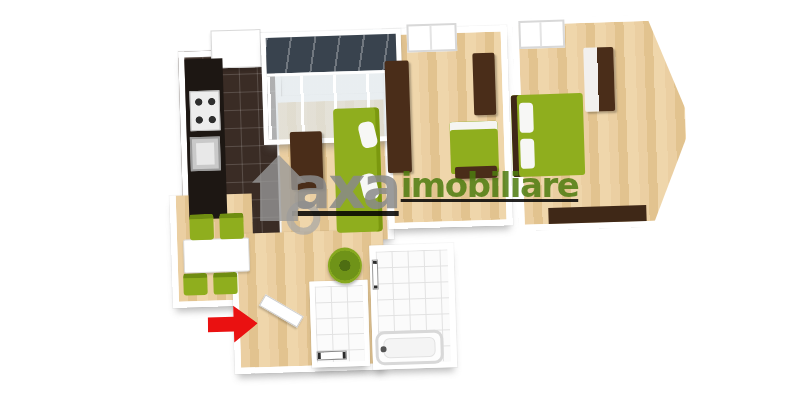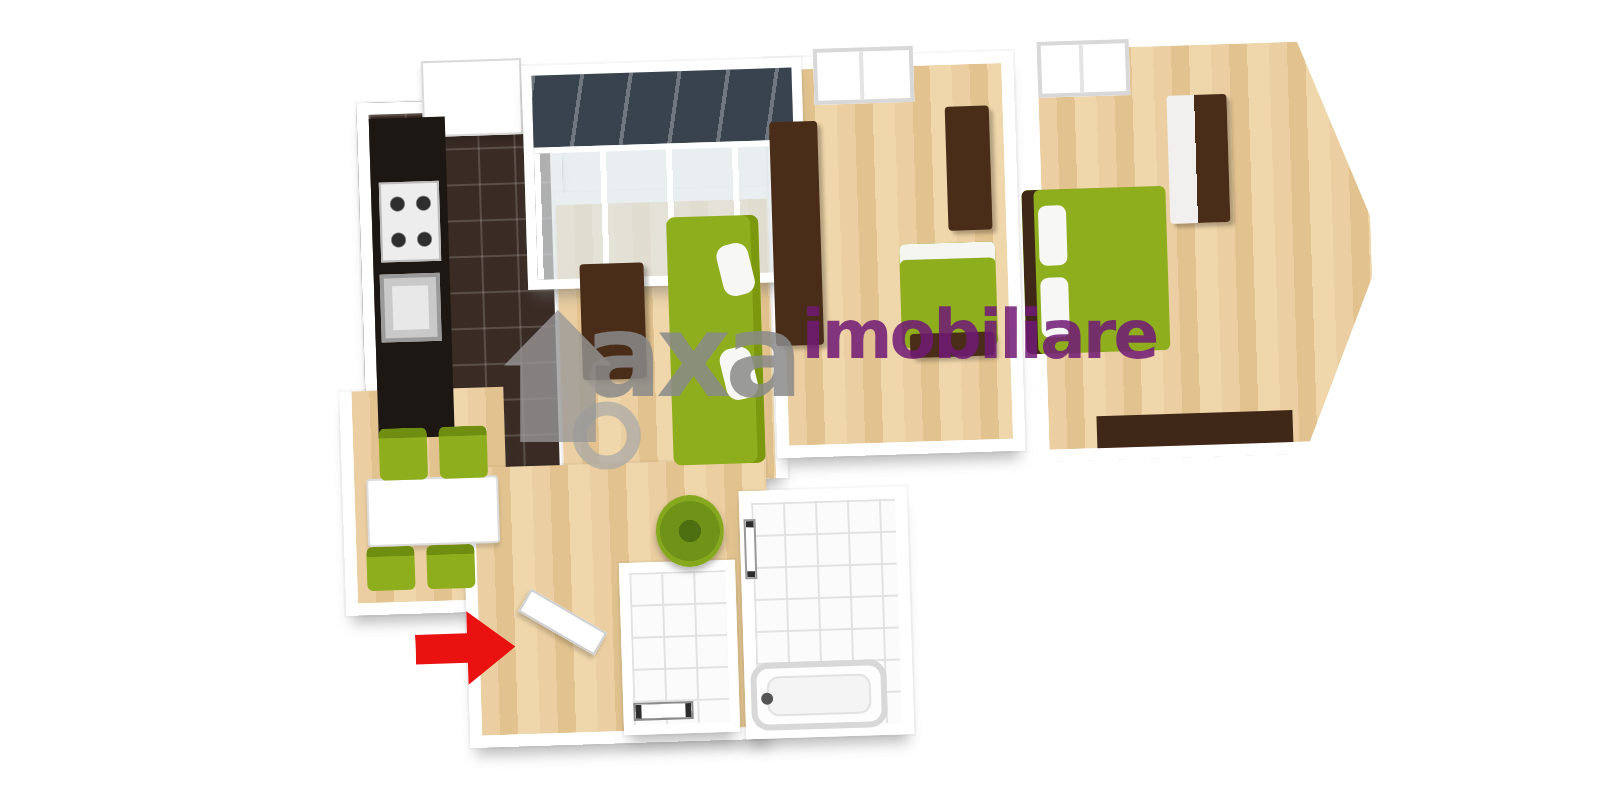--- a/index.html
+++ b/index.html
@@ -95,27 +95,27 @@
      border-radius:9px;z-index:5;}
   .bathtub::before{content:"";position:absolute;left:5px;top:4px;right:5px;bottom:4px;
      border:1px solid #e2e2e2;border-radius:6px;background:#f4f4f4;}
   .bathtub::after{content:"";position:absolute;left:2px;top:12px;width:6px;height:6px;border-radius:50%;
      background:#555;}
 
   .entrance-arrow{left:54px;top:287px;width:50px;height:46px;background:#ea1111;z-index:6;
      clip-path:polygon(0 34%,52% 34%,52% 10%,100% 50%,52% 90%,52% 66%,0 66%);
      filter:drop-shadow(1px 2px 1px rgba(0,0,0,.25));}
 
-  .watermark{position:absolute;left:252px;top:155px;display:flex;align-items:flex-start;
-     z-index:10;opacity:.85;pointer-events:none;}
+  .watermark{position:absolute;left:252px;top:155px;display:flex;align-items:center;
+     z-index:10;opacity:.85;pointer-events:none;text-decoration:underline;}
   .wm-house{width:54px;height:66px;background:#989898;margin-right:-14px;opacity:.92;
      clip-path:polygon(50% 0,100% 42%,85% 42%,85% 100%,15% 100%,15% 42%,0 42%);}
   .wm-axa{font-size:58px;font-weight:bold;color:#8a8a8a;letter-spacing:-3px;line-height:.8;
      text-transform:lowercase;}
-  .wm-imo{font-size:34px;font-weight:600;color:#701a75;letter-spacing:-1.5px;line-height:.8;
+  .wm-imo{font-size:34px;font-weight:600;color:#4d7c0f;letter-spacing:-1.5px;line-height:.8;
      margin:0 0 4px 2px;text-transform:lowercase;}
 </style>
 </head>
 <body>
 
 <div class="stage">
   <div class="plan">
 
     <div class="room room-kitchen dark-tile"></div>
     <div class="room room-living wood"></div>

